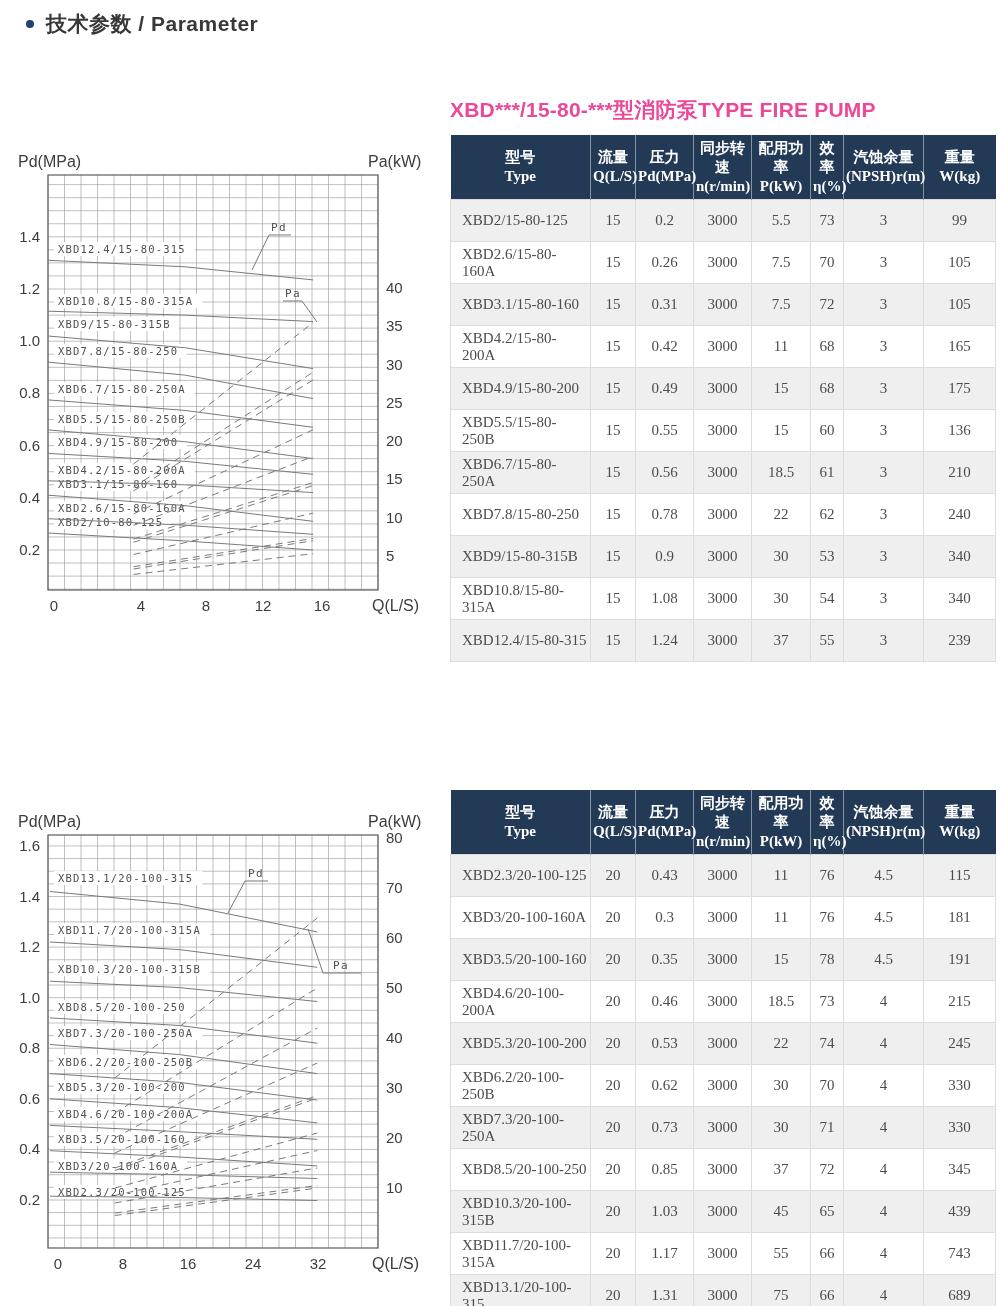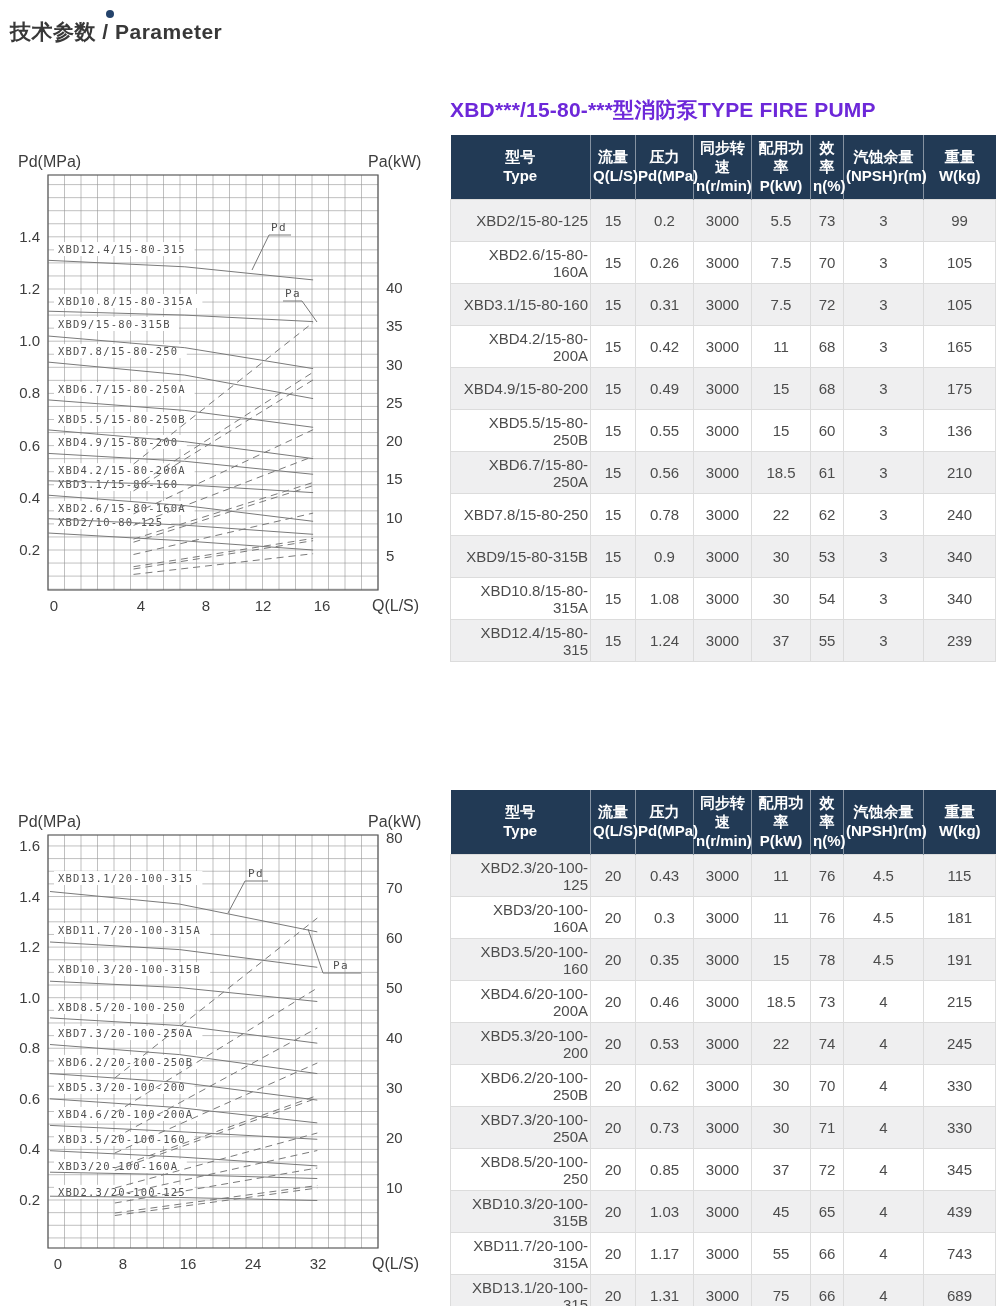--- a/index.html
+++ b/index.html
@@ -1,37 +1,37 @@
 <!DOCTYPE html>
 <html><head>
 <meta charset="utf-8">
 <style>
   html,body{margin:0;padding:0;background:#fff;}
   .page{position:relative;width:1000px;height:1306px;background:#fff;overflow:hidden;
         font-family:"Liberation Sans","DejaVu Sans",sans-serif;color:#4a4a4a;}
-  .page-title{position:absolute;left:10px;top:10px;display:flex;align-items:center;flex-direction:column;}
+  .page-title{position:absolute;left:26px;top:10px;display:flex;align-items:center;}
   .page-title .bullet{width:8px;height:8px;border-radius:50%;background:#24436b;margin-right:12px;}
   .page-title h1{margin:0;font-size:21px;font-weight:bold;color:#383838;letter-spacing:0.5px;}
-  .section-title{position:absolute;left:450px;margin:0;font-size:21px;font-weight:bold;color:#6d28d9;letter-spacing:0.2px;white-space:nowrap;}
+  .section-title{position:absolute;left:450px;margin:0;font-size:21px;font-weight:bold;color:#ec4899;letter-spacing:0.2px;white-space:nowrap;}
   #sec0-title{top:96px;}
   #sec1-title{top:755px;}
   .chart-svg{position:absolute;left:0;width:440px;}
   #chart0{top:140px;height:490px;}
   #chart1{top:805px;height:495px;}
-  table.param{position:absolute;left:450px;width:545px;border-collapse:collapse;table-layout:fixed;}
+  table.param{position:absolute;left:450px;width:545px;border-collapse:collapse;table-layout:fixed;font-family:Liberation Serif, serif;}
   #table0{top:135px;}
   #table1{top:790px;}
   table.param th{background:#223a55;color:#fff;font-size:15px;font-weight:bold;
     padding:4px 2px;height:44px;line-height:1.25;text-align:center;
     border-right:1px solid rgba(255,255,255,0.45);}
   table.param th:last-child{border-right:none;}
   table.param td{font-size:15px;color:#4c4c4c;text-align:center;height:41px;
     border:1px solid #dcdcdc;padding:0 2px;background:#fff;}
   table.param tbody tr:nth-child(odd) td{background:#efeff0;}
-  table.param td.type{text-align:right;padding-left:11px;}
+  table.param td.type{text-align:left;padding-left:11px;}
 </style>
 </head>
 <body>
 
 <div class="page">
 
   <div class="page-title">
     <span class="bullet"></span>
     <h1>技术参数 / Parameter</h1>
   </div>

